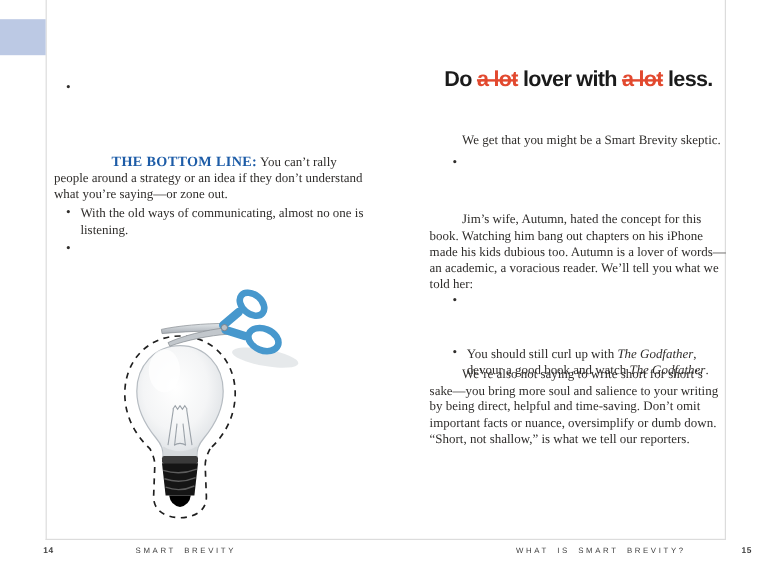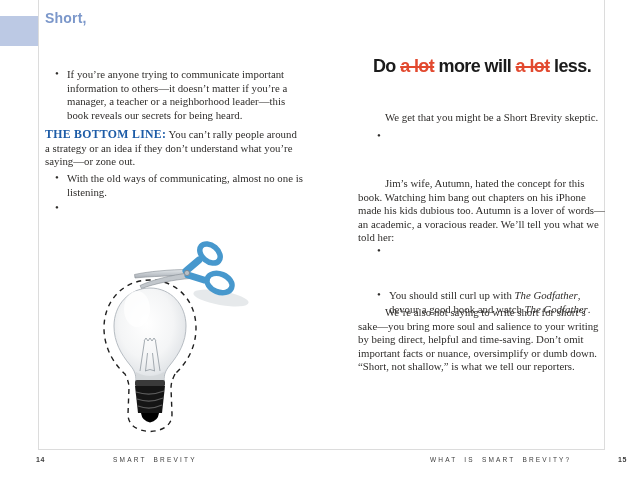--- a/index.html
+++ b/index.html
@@ -29,21 +29,21 @@
   }
   
   .left-col{position:absolute;left:45px;top:0;width:258px;font-size:10.8px;line-height:13.5px;}
   .right-col{position:absolute;left:358px;top:0;width:247px;font-size:10.8px;line-height:13.5px;}
   .blk{position:absolute;left:0;width:100%;}
   .bullet{padding-left:22px;}
   .bullet .marker{position:absolute;left:10px;top:-1px;font-size:11px;}
   .rp .bullet{padding-left:31px;}
   .rp .bullet .marker{left:19px;}
   .bl-label{
-    font-weight:bold;color:var(--bl-blue);font-size:11.8px;letter-spacing:.3px;
+    font-weight:bold;color:var(--bl-blue);font-size:11.8px;letter-spacing:.3px;margin-left:48px;
   }
   .indent{text-indent:27px;}
   .page-title{
     position:absolute;left:-10px;top:60px;width:268px;text-align:center;white-space:nowrap;
     font-family:"Liberation Sans","DejaVu Sans",sans-serif;font-weight:bold;
     font-size:18px;letter-spacing:-.6px;color:#1b1b1b;
   }
   .strike{color:var(--strike-red);text-decoration:line-through;text-decoration-thickness:2.2px;margin-top:18px;}
   .it{font-style:italic;}
   
@@ -58,28 +58,26 @@
 </style>
 </head>
 <body>
 
 <div class="stage">
 
   <div class="page-frame"></div>
   <div class="chapter-tab"></div>
 
   <div class="chapter-title">
-    <div>Short,</div>
   </div>
 
   <div class="left-col">
 
     <div class="blk bullet" style="top:68px">
       <span class="marker">•</span>
-      <span>If you’re anyone trying to communicate important information to others—it doesn’t matter if you’re a manager, a teacher or a neighborhood leader—this book reveals our secrets for being heard.</span>
     </div>
 
     <div class="blk" style="top:128px">
       <span class="bl-label">THE BOTTOM LINE:</span><span> You can’t rally people around a strategy or an idea if they don’t understand what you’re saying—or zone out.</span>
     </div>
 
     <div class="blk bullet" style="top:172px">
       <span class="marker">•</span>
       <span>With the old ways of communicating, almost no one is listening.</span>
     </div>
@@ -140,23 +138,23 @@
         <path d="M 93,34 L 109,39" stroke-width="7" stroke-linecap="round"></path>
         <ellipse cx="115" cy="12.5" rx="11.5" ry="8" stroke-width="5.5" transform="rotate(40 115 12.5)"></ellipse>
         <ellipse cx="124.5" cy="42" rx="13" ry="9" stroke-width="5.5" transform="rotate(22 124.5 42)"></ellipse>
       </g>
       <circle cx="92" cy="32" r="2.6" fill="#b9bfc5" stroke="#7d838a" stroke-width="0.8"></circle>
     </g>
   </svg>
 
   <div class="right-col rp">
 
-    <h2 class="page-title"><span>Do </span><span class="strike">a lot</span><span> more will </span><span class="strike">a lot</span><span> less.</span></h2>
+    <h2 class="page-title"><span>Do </span><span class="strike">a lot</span><span> lover with </span><span class="strike">a lot</span><span> less.</span></h2>
 
-    <p class="blk indent" style="top:111px">We get that you might be a Short Brevity skeptic.</p>
+    <p class="blk indent" style="top:111px">We get that you might be a Smart Brevity skeptic.</p>
 
     <div class="blk bullet" style="top:130px">
       <span class="marker">•</span>
     </div>
 
     <p class="blk indent" style="top:177px">Jim’s wife, Autumn, hated the concept for this book. Watching him bang out chapters on his iPhone made his kids dubious too. Autumn is a lover of words—an academic, a voracious reader. We’ll tell you what we told her:</p>
 
     <div class="blk bullet" style="top:245px">
       <span class="marker">•</span>
     </div>

